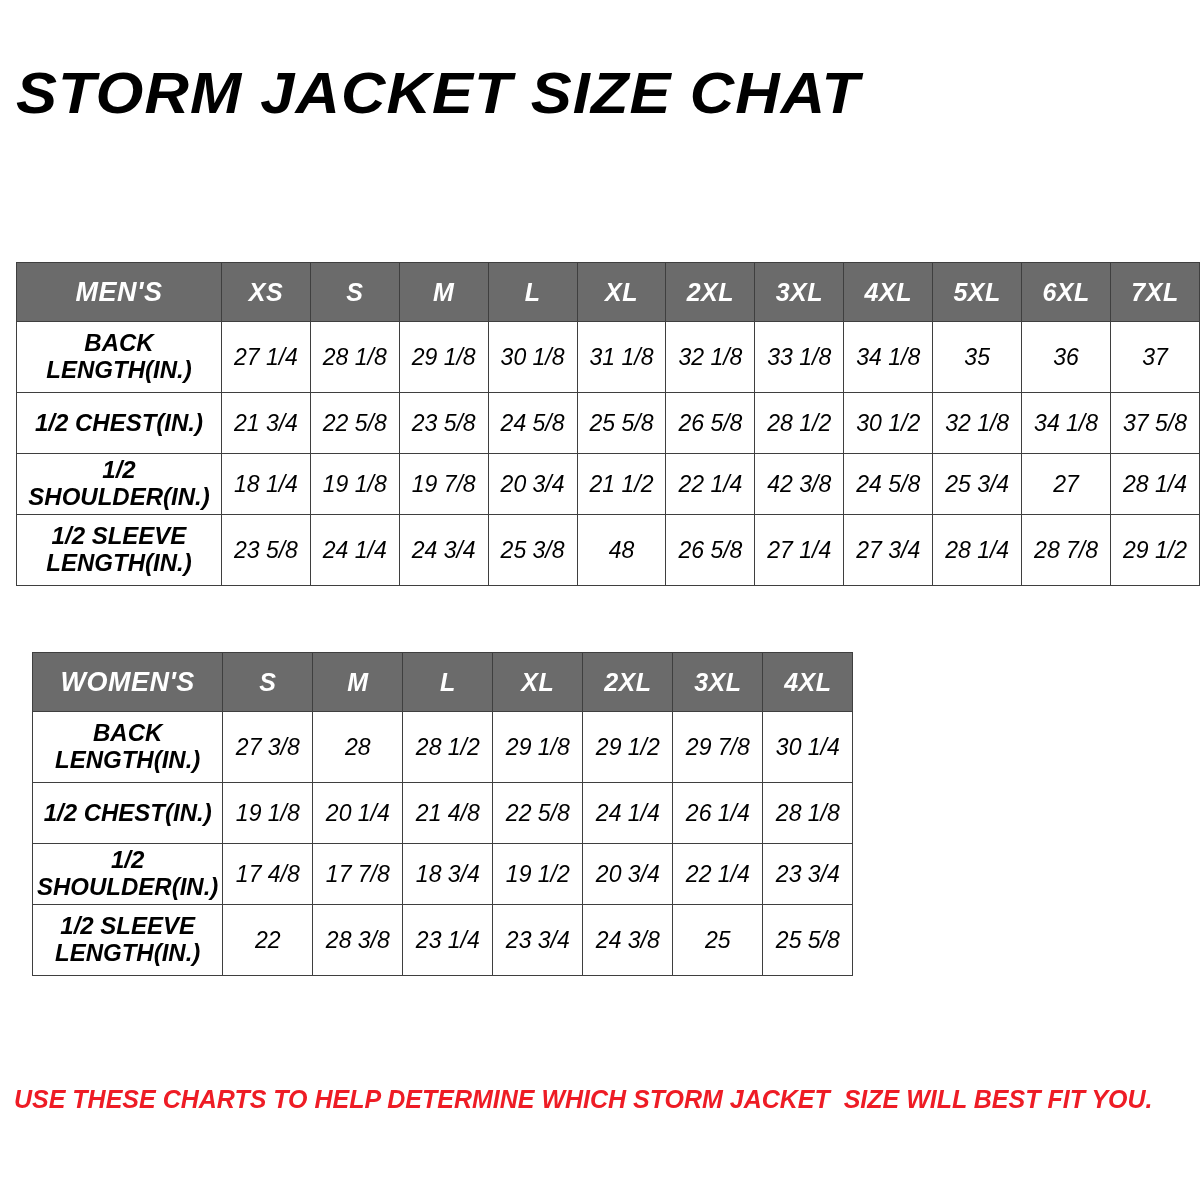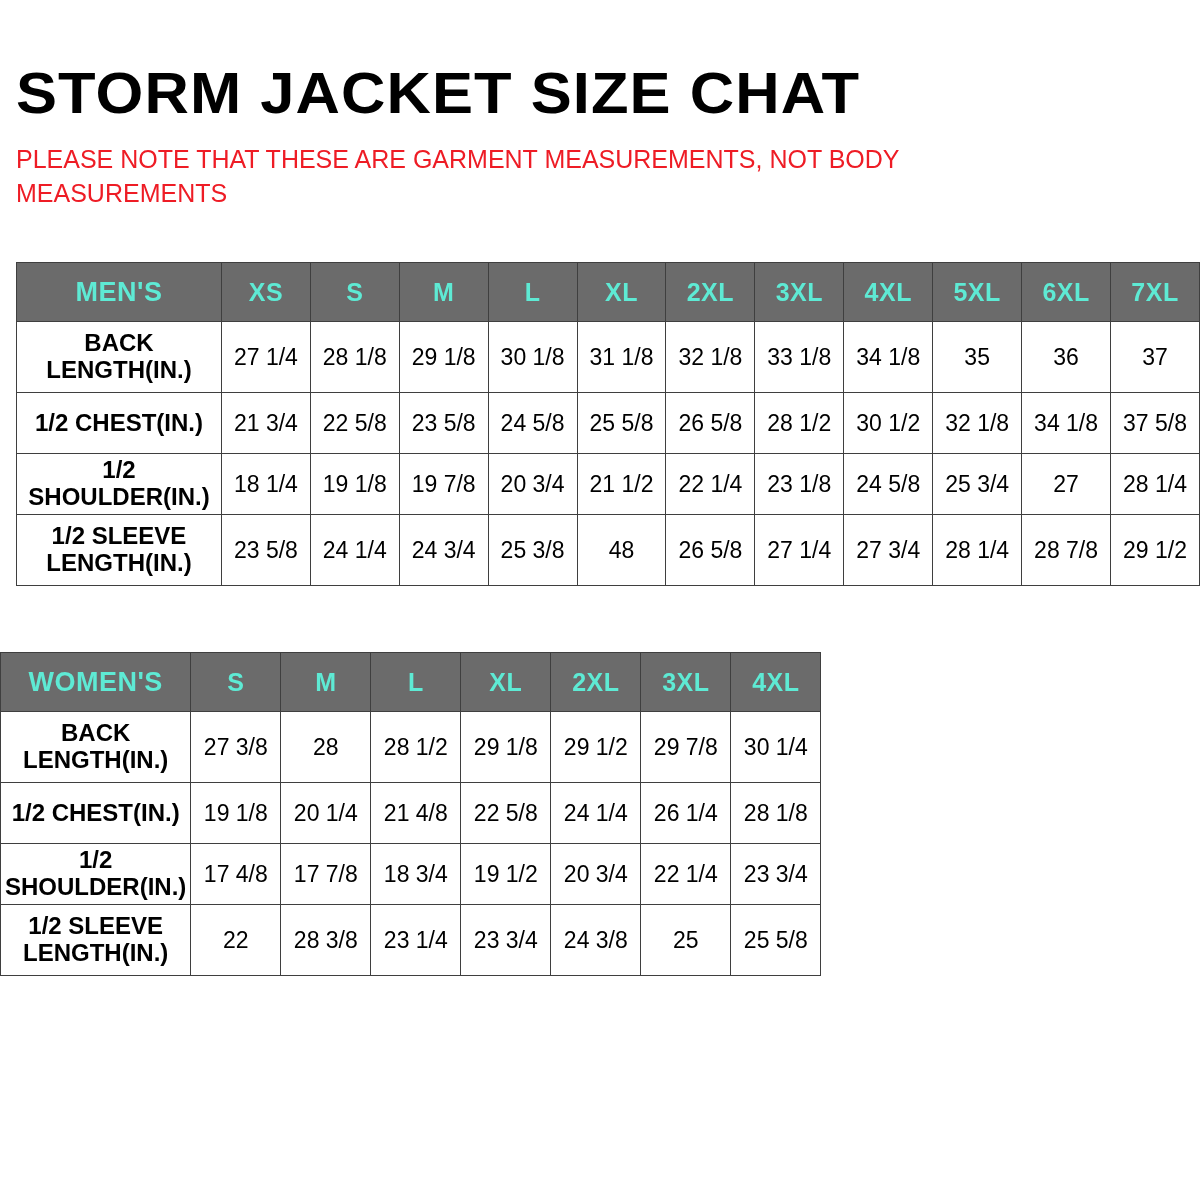--- a/index.html
+++ b/index.html
@@ -14,20 +14,21 @@
     font-family: "Liberation Sans", sans-serif;
     overflow: hidden;
   }
 
   .page {
     position: relative;
     width: 1200px;
     height: 1200px;
     box-sizing: border-box;
     padding: 0;
+    font-style: italic;
   }
 
   
   .title {
     position: absolute;
     left: 16px;
     top: 24px;
     font-family: "Liberation Sans", sans-serif;
     font-size: 58px;
     font-weight: bold;
@@ -73,37 +74,37 @@
     table-layout: fixed;
     background: #ffffff;
   }
 
   #mens-table {
     left: 16px;
     top: 262px;
   }
 
   #womens-table {
-    left: 0;
+    left: 32px;
     top: 652px;
   }
 
   .size-table th,
   .size-table td {
     border: 1px solid #3f3f3f;
     text-align: center;
     vertical-align: middle;
     font-family: "Liberation Sans", sans-serif;
     color: #000000;
     padding: 0;
   }
 
   .size-table thead th {
     background: #6b6b6b;
-    color: #5eead4;
+    color: #ffffff;
     font-size: 25px;
     font-weight: bold;
     height: 58px;
     letter-spacing: 0.5px;
   }
 
   .size-table thead th.corner {
     font-size: 27px;
   }
 
@@ -134,21 +135,20 @@
   #womens-table col.dat { width: 90px; }
 
 </style>
 </head>
 <body>
 
 <div class="page">
 
   <h1 class="title">STORM JACKET SIZE CHAT</h1>
 
-  <p class="note-top">PLEASE NOTE THAT THESE ARE GARMENT MEASUREMENTS, NOT BODY MEASUREMENTS</p>
 
   <table class="size-table" id="mens-table">
     <colgroup>
         <col class="lbl">
         <col class="dat">
         <col class="dat">
         <col class="dat">
         <col class="dat">
         <col class="dat">
         <col class="dat">
@@ -204,21 +204,21 @@
           <td>37 5/8</td>
         </tr>
         <tr>
           <td class="rowlabel">1/2 SHOULDER(IN.)</td>
           <td>18 1/4</td>
           <td>19 1/8</td>
           <td>19 7/8</td>
           <td>20 3/4</td>
           <td>21 1/2</td>
           <td>22 1/4</td>
-          <td>23 1/8</td>
+          <td>42 3/8</td>
           <td>24 5/8</td>
           <td>25 3/4</td>
           <td>27</td>
           <td>28 1/4</td>
         </tr>
         <tr class="tall">
           <td class="rowlabel">1/2 SLEEVE<br>LENGTH(IN.)</td>
           <td>23 5/8</td>
           <td>24 1/4</td>
           <td>24 3/4</td>
@@ -294,14 +294,15 @@
           <td>28 3/8</td>
           <td>23 1/4</td>
           <td>23 3/4</td>
           <td>24 3/8</td>
           <td>25</td>
           <td>25 5/8</td>
         </tr>
       </tbody>
   </table>
 
+  <p class="note-bottom">USE THESE CHARTS TO HELP DETERMINE WHICH STORM JACKET  SIZE WILL BEST FIT YOU.</p>
 
 </div>
 
 </body></html>

